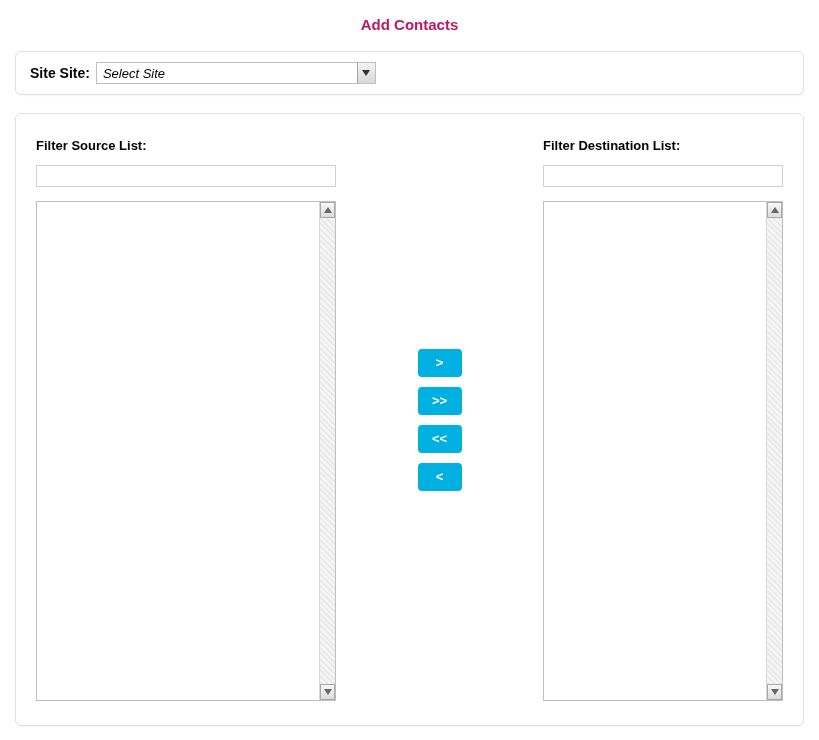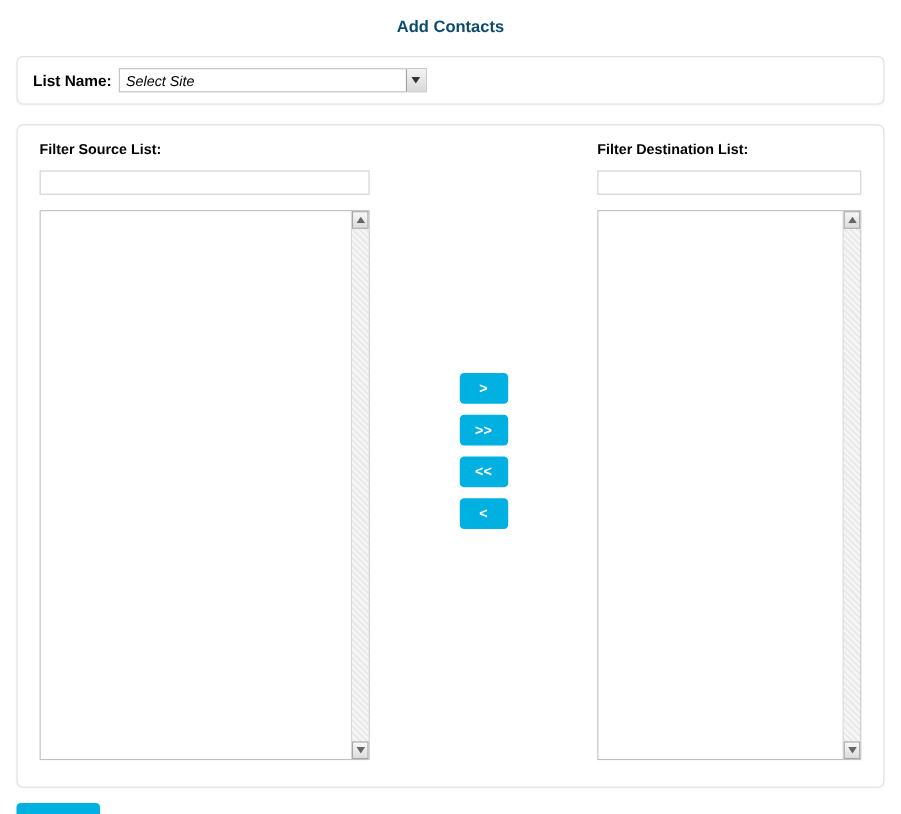--- a/index.html
+++ b/index.html
@@ -5,21 +5,21 @@
   * { box-sizing: border-box; }
   body {
     margin: 0;
     padding: 10px 15px 20px 15px;
     font-family: Arial, Helvetica, sans-serif;
     font-size: 13px;
     background: #fff;
     width: 819px;
   }
   .page-title {
-    color: #0c4a6e;
+    color: #be185d;
     font-weight: bold;
     font-size: 15px;
     text-align: center;
     margin: 6px 0 18px 0;
   }
   .panel {
     border: 1px solid #e0e0e0;
     border-radius: 6px;
     padding: 10px 14px;
     margin-bottom: 18px;
@@ -59,21 +59,21 @@
     border-left: 1px solid #a0a0a0;
     display: flex;
     align-items: center;
     justify-content: center;
   }
   .site-select-btn svg { display: block; }
 
   .dual-panel {
     border: 1px solid #e0e0e0;
     border-radius: 6px;
-    padding: 14px 20px 24px 20px;
+    padding: 24px 20px 24px 20px;
     box-shadow: 0 1px 2px rgba(0,0,0,0.04);
     background: #fff;
     display: flex;
     align-items: stretch;
   }
   .col {
     display: flex;
     flex-direction: column;
   }
   .col.source { width: 300px; }
@@ -156,21 +156,21 @@
 </style>
 </head>
 <body>
 
 
 
 <div class="page-title">Add Contacts</div>
 
 <div class="panel">
   <div class="site-row">
-    <span class="site-label">List Name:</span>
+    <span class="site-label">Site Site:</span>
     <div class="site-select-wrap">
       <span class="site-select-value">Select Site</span>
       <span class="site-select-btn">
         <svg width="8" height="6" viewBox="0 0 8 6">
             <polygon points="0,0 8,0 4,6" fill="#333"></polygon>
           </svg>
       </span>
     </div>
   </div>
 </div>

